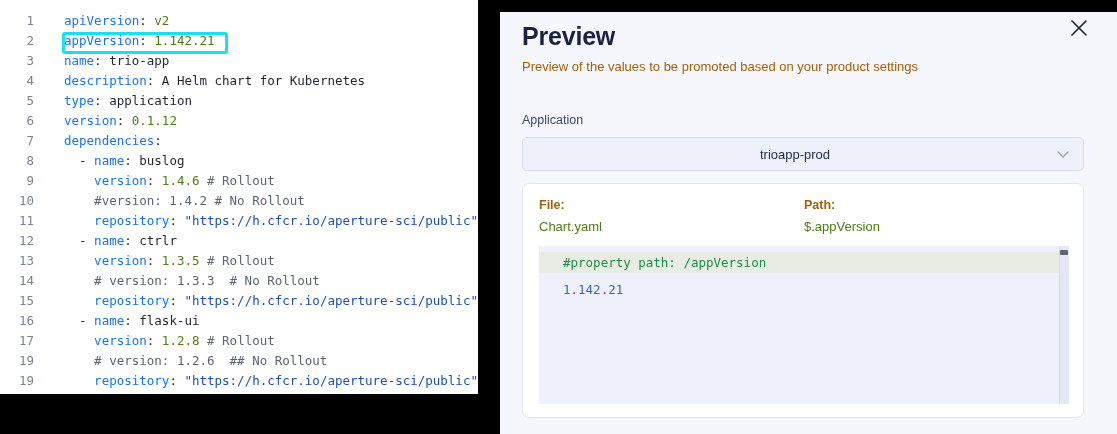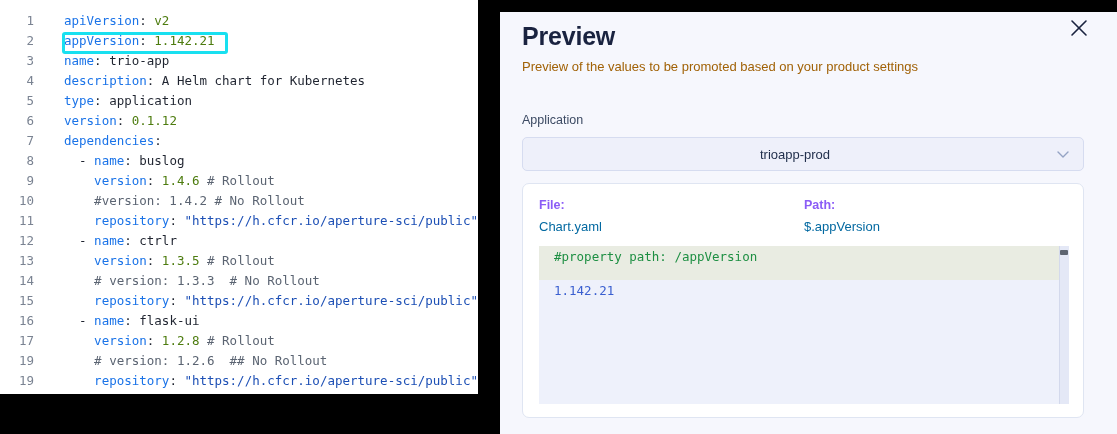--- a/index.html
+++ b/index.html
@@ -139,41 +139,42 @@
   .meta-row {
     position: absolute;
     left: 16px; top: 14px;
     width: 530px;
     display: flex;
   }
   .meta-col { width: 280px; }
   .meta-key {
     font-size: 12.5px;
     font-weight: bold;
-    color: #8b5cf6;
+    color: #a16207;
     margin-bottom: 7px;
   }
   .meta-val {
     font-size: 13px;
-    color: #0369a1;
+    color: #4d7c0f;
   }
   .code-preview {
     position: absolute;
     left: 16px; top: 62px;
     width: 530px; height: 158px;
     background: #eef1fb;
     overflow: hidden;
   }
   .cp-line {
     font-family: "DejaVu Sans Mono", "Liberation Mono", monospace;
     font-size: 12.5px;
     white-space: pre;
-    padding-left: 15px;
-    height: 34px;
+    padding-left: 24px;
+    height: 21px;
     line-height: 21px;
+    margin-top: 6px;
   }
   .cp-comment { color: #1e8f43; background: #e9ece2; }
   .cp-value { color: #3a5fd0; }
   .cp-scroll-track {
     position: absolute;
     right: 0; top: 0;
     width: 10px; height: 158px;
     background: #e4e8f6;
     border-left: 1px solid #d3d9ec;
     cursor: pointer;

